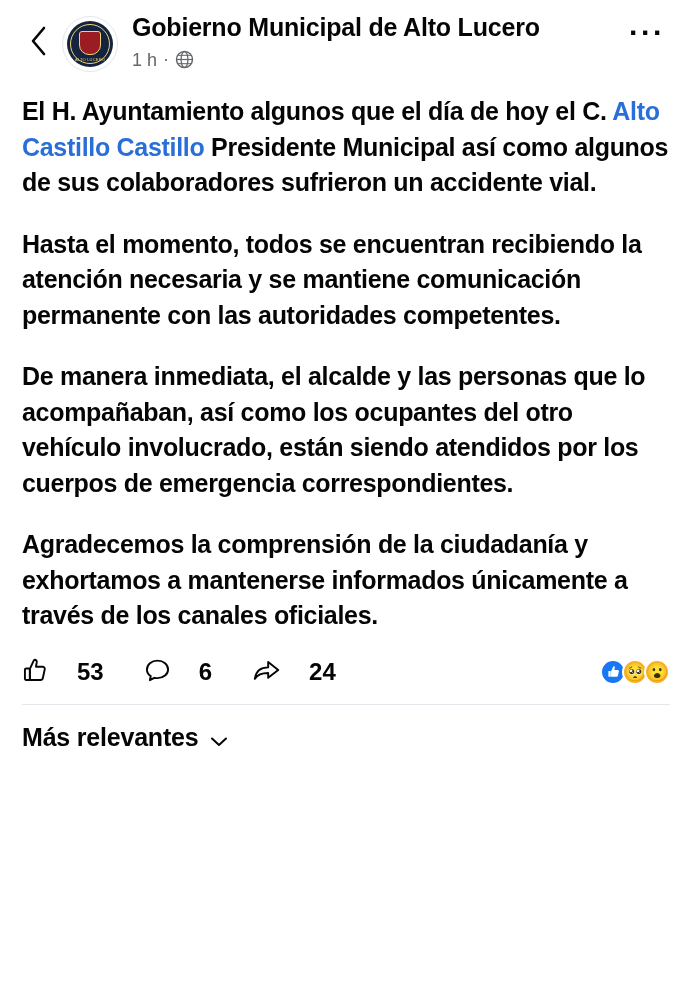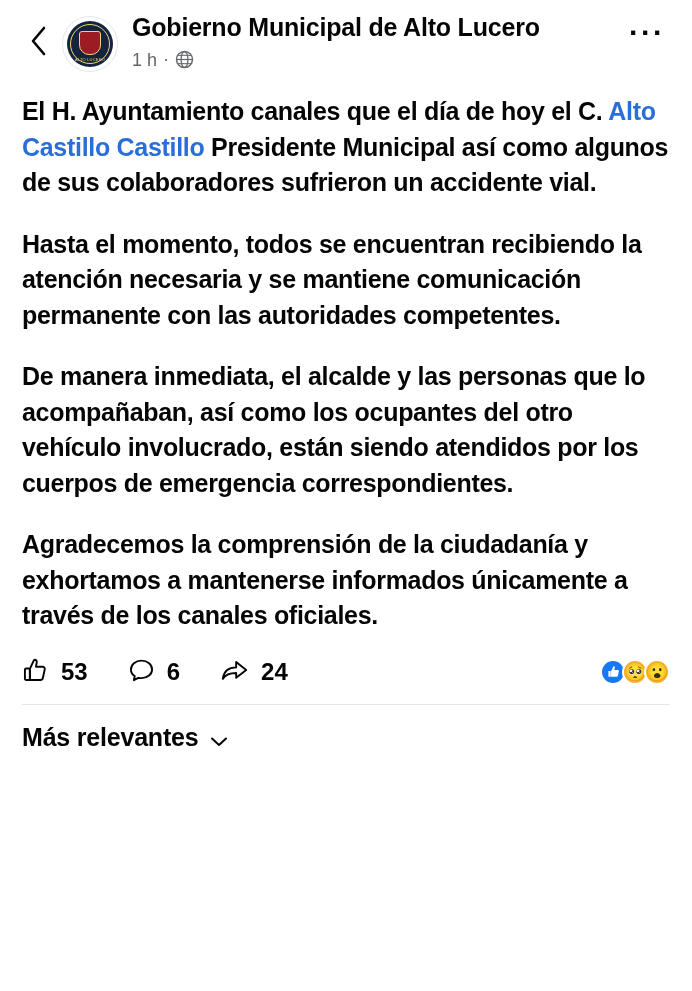--- a/index.html
+++ b/index.html
@@ -165,20 +165,21 @@
     align-items: center;
     padding: 14px 22px 0 22px;
     box-sizing: border-box;
     position: relative;
   }
   .action {
     display: flex;
     align-items: center;
     cursor: pointer;
     margin-right: 40px;
+    gap: 16px;
   }
   .action .count {
     font-size: 24px;
     font-weight: bold;
     margin-left: 12px;
     color: #050505;
   }
   .reacts {
     margin-left: auto;
     display: flex;
@@ -269,21 +270,21 @@
       </div>
     </div>
 
     <div class="more-btn">
       <span class="more-dots">···</span>
     </div>
   </div>
 
   <div class="body-text">
     <p>
-      <span>El H. Ayuntamiento canales que el día de hoy el C. </span><span class="mention">Alto Castillo Castillo</span><span> Presidente Municipal así como algunos de sus colaboradores sufrieron un accidente vial.</span>
+      <span>El H. Ayuntamiento algunos que el día de hoy el C. </span><span class="mention">Alto Castillo Castillo</span><span> Presidente Municipal así como algunos de sus colaboradores sufrieron un accidente vial.</span>
     </p>
     <p>
       <span>Hasta el momento, todos se encuentran recibiendo la atención necesaria y se mantiene comunicación permanente con las autoridades competentes.</span>
     </p>
     <p>
       <span>De manera inmediata, el alcalde y las personas que lo acompañaban, así como los ocupantes del otro vehículo involucrado, están siendo atendidos por los cuerpos de emergencia correspondientes.</span>
     </p>
     <p>
       <span>Agradecemos la comprensión de la ciudadanía y exhortamos a mantenerse informados únicamente a través de los canales oficiales.</span>
     </p>

